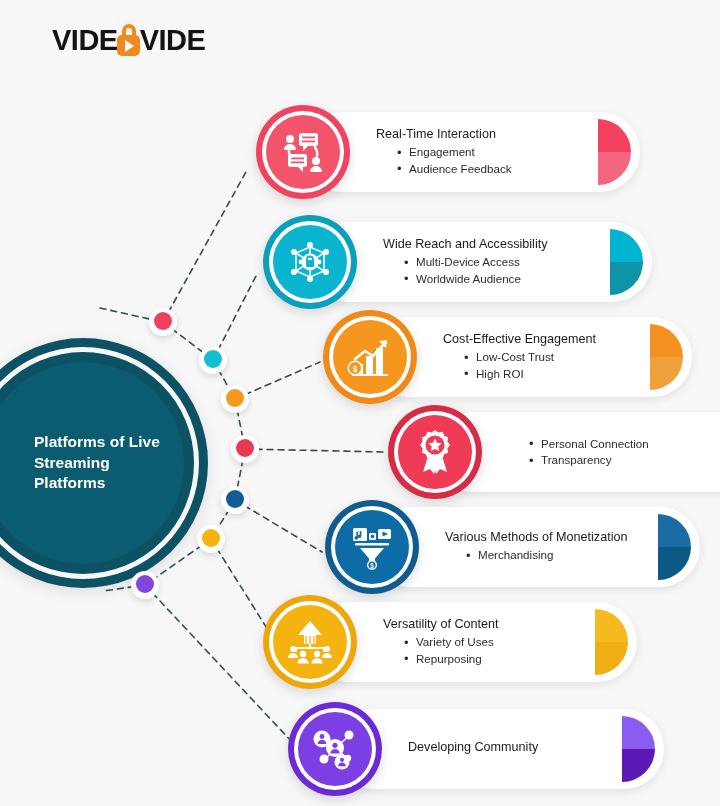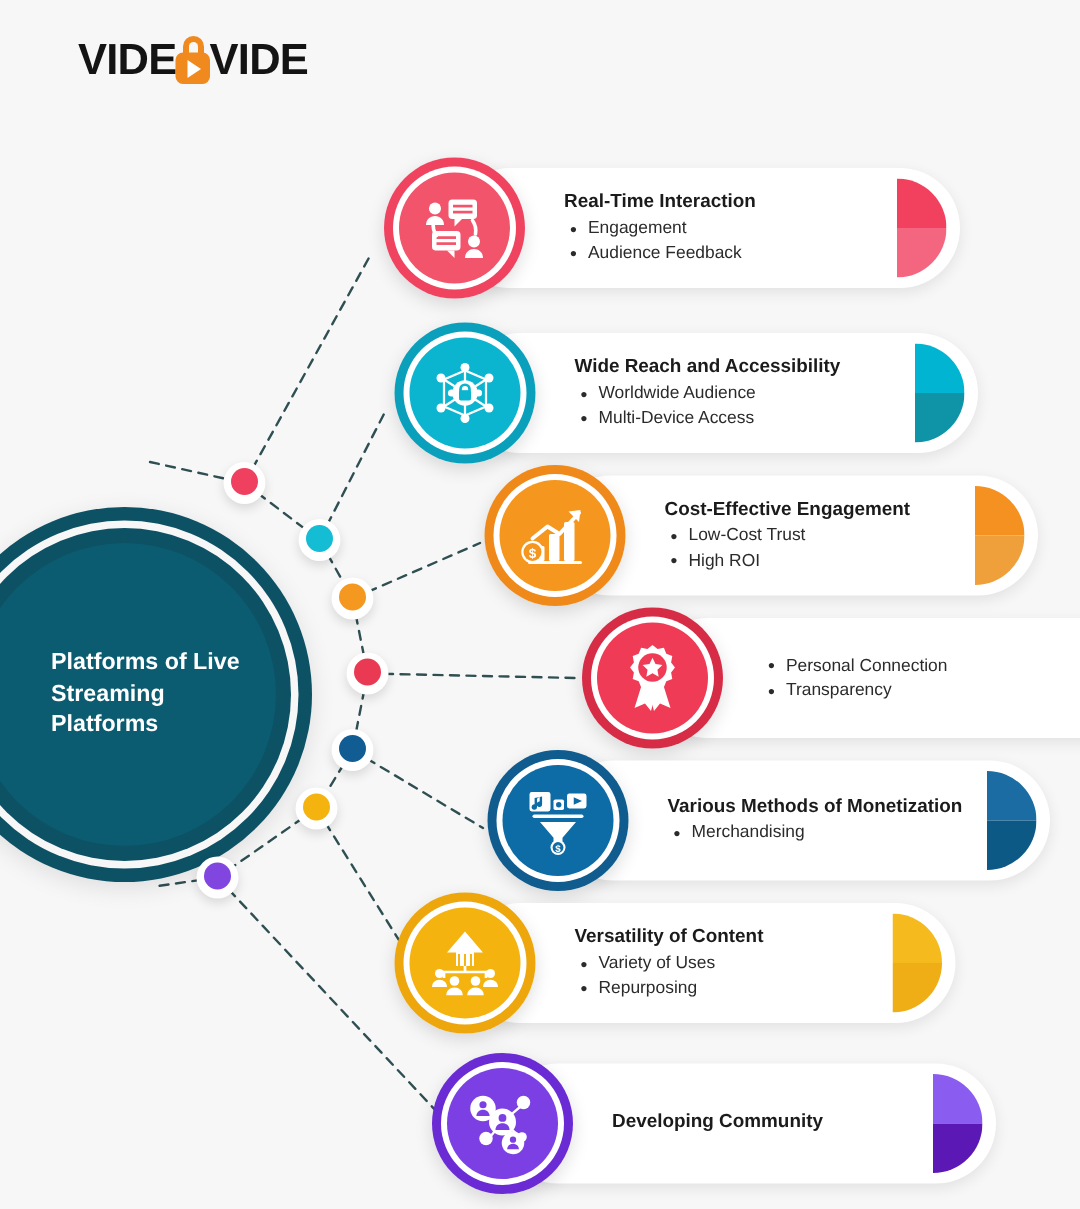--- a/index.html
+++ b/index.html
@@ -146,37 +146,38 @@
     display: flex;
     align-items: center;
     box-sizing: border-box;
   }
   .row .panel-text {
     padding-left: 76px;
     padding-right: 58px;
   }
   .row .row-title {
     font-size: 12.6px;
-    font-weight: bold;
+    font-weight: normal;
     color: #1b1b1b;
     margin: 0 0 2px 0;
     white-space: nowrap;
     line-height: 1.2;
   }
   .row ul.bullets {
     margin: 0;
     padding: 0 0 0 16px;
     list-style: none;
   }
   .row ul.bullets li {
     font-size: 11.6px;
     color: #2b2b2b;
     line-height: 1.42;
     position: relative;
     white-space: nowrap;
+    margin-left: 17px;
   }
   .row ul.bullets li::before {
     content: "•";
     position: absolute;
     left: -12px;
     top: -0.5px;
     font-size: 13px;
     color: #2b2b2b;
   }
 
@@ -316,22 +317,22 @@
     </svg>
           </span>
       </div>
     </div>
     </div>
     <div class="row" style="left: 263px; top: 215px;">
     <div class="panel" style="width:345px">
       <div class="panel-text">
         <div class="row-title">Wide Reach and Accessibility</div>
         <ul class="bullets">
-          <li>Worldwide Audience</li>
-            <li>Multi-Device Access</li>
+          <li>Multi-Device Access</li>
+            <li>Worldwide Audience</li>
         </ul>
       </div>
     </div>
     <div class="cap" style="left: 347px;">
       <div class="cap-top" style="background:#00b4d2"></div>
       <div class="cap-bot" style="background:#0f93a6"></div>
     </div>
     <div class="icon-circle">
       <div class="ic-ring" style="background:#0a9fbb"></div>
       <div class="ic-gap"></div>

